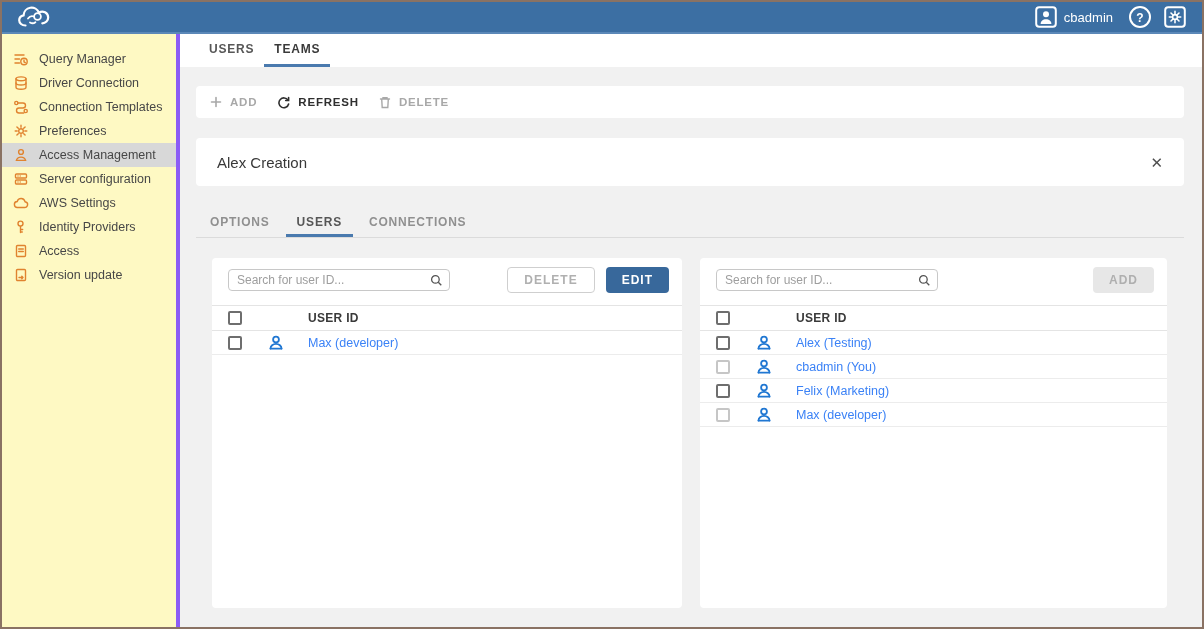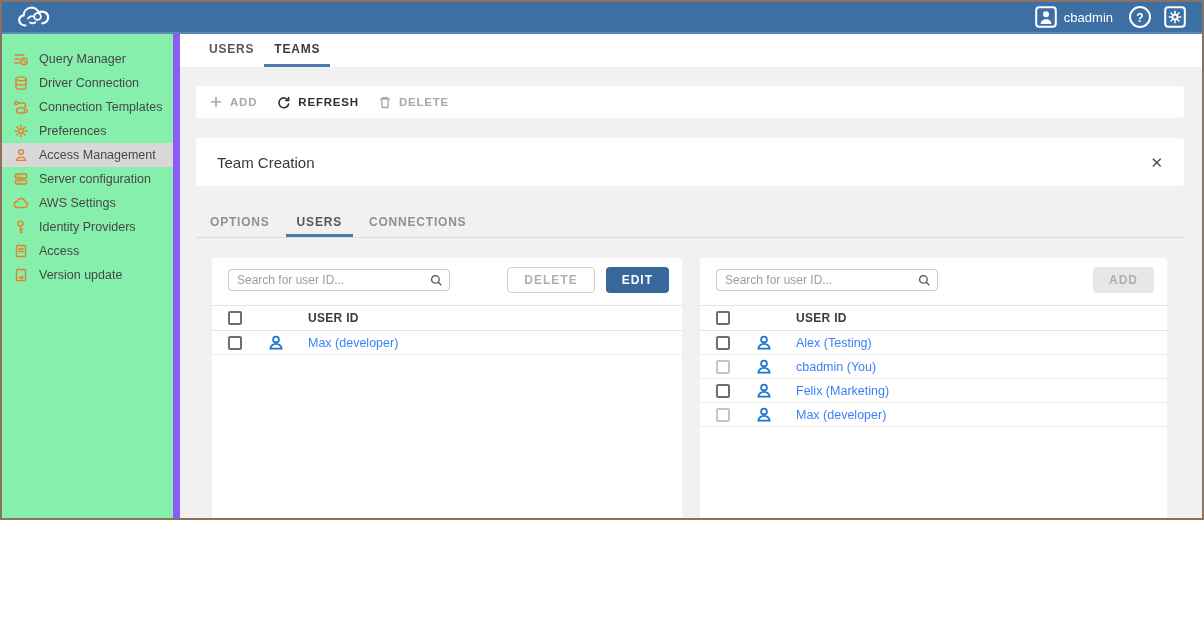--- a/index.html
+++ b/index.html
@@ -1,36 +1,36 @@
 <!DOCTYPE html>
 <html><head>
 <meta charset="utf-8">
 <style>
   * { box-sizing: border-box; margin: 0; padding: 0; }
   html,body { background:#fff; }
   body { font-family:"Liberation Sans", sans-serif; }
 
-  .frame{ width:1204px; height:520px; border:2px solid #8A7263; background:#F1F1F1;
+  .frame{ width:1204px; height:629px; border:2px solid #8A7263; background:#F1F1F1;
           display:flex; flex-direction:column; overflow:hidden; }
 
   
   .topbar{ height:32px; background:#3C6FA3; border-bottom:2px solid #5B88B8;
            display:flex; align-items:center; padding:0 16px 0 14px; flex:0 0 auto; }
   .topbar .spacer{ flex:1; }
   .logo-wrap{ display:flex; align-items:center; }
   .user-chip{ display:flex; align-items:center; gap:7px; margin-right:15px; cursor:pointer;}
   .username{ color:#fff; font-size:13px; }
   .tb-icon{ display:flex; align-items:center; justify-content:center; cursor:pointer; }
   .help-btn{ margin-right:12px; }
 
   
   .app-body{ flex:1; display:flex; min-height:0; }
 
   
-  .sidebar{ width:178px; background:#86efac; border-right:7px solid #8b5cf6; padding-top:13px; flex:0 0 auto; }
+  .sidebar{ width:178px; background:#fef9c3; border-right:4px solid #8b5cf6; padding-top:13px; flex:0 0 auto; }
   .side-item{ height:24px; display:flex; align-items:center; gap:10px; padding-left:11px;
               font-size:12.5px; color:#474747; cursor:pointer; white-space:nowrap; }
   .side-item.active{ background:#D8D8D8; }
   .side-item .icn{ width:16px; height:16px; display:flex; align-items:center; }
 
   
   .content{ flex:1; display:flex; flex-direction:column; min-width:0; background:#F1F1F1; }
   .main-tabs{ height:33px; background:#fff; display:flex; padding-left:19px; flex:0 0 auto; }
   .main-tab{ padding:0 10px; display:flex; align-items:center; font-size:12px; font-weight:700;
              letter-spacing:.8px; color:#575757; border-bottom:3px solid transparent; cursor:pointer; }
@@ -254,21 +254,21 @@
           </div>
           <div class="tool-btn disabled">
             <svg width="12" height="13" viewBox="0 0 12 13" fill="none" stroke="#A8A8A8" stroke-width="1.4" stroke-linecap="round">
                 <path d="M1.5 3h9M4 3V1.7h4V3M2.7 3l.5 8.5h5.6l.5-8.5"></path>
               </svg>
             <span>DELETE</span>
           </div>
         </div>
 
         <div class="card team-card">
-          <span class="team-title">Team Creation</span>
+          <span class="team-title">Alex Creation</span>
           <span class="close-x">✕</span>
         </div>
 
         <div class="subtab-row">
           <div class="subtabs">
             <div class="subtab">OPTIONS</div>
             <div class="subtab active">USERS</div>
             <div class="subtab">CONNECTIONS</div>
           </div>
         </div>

